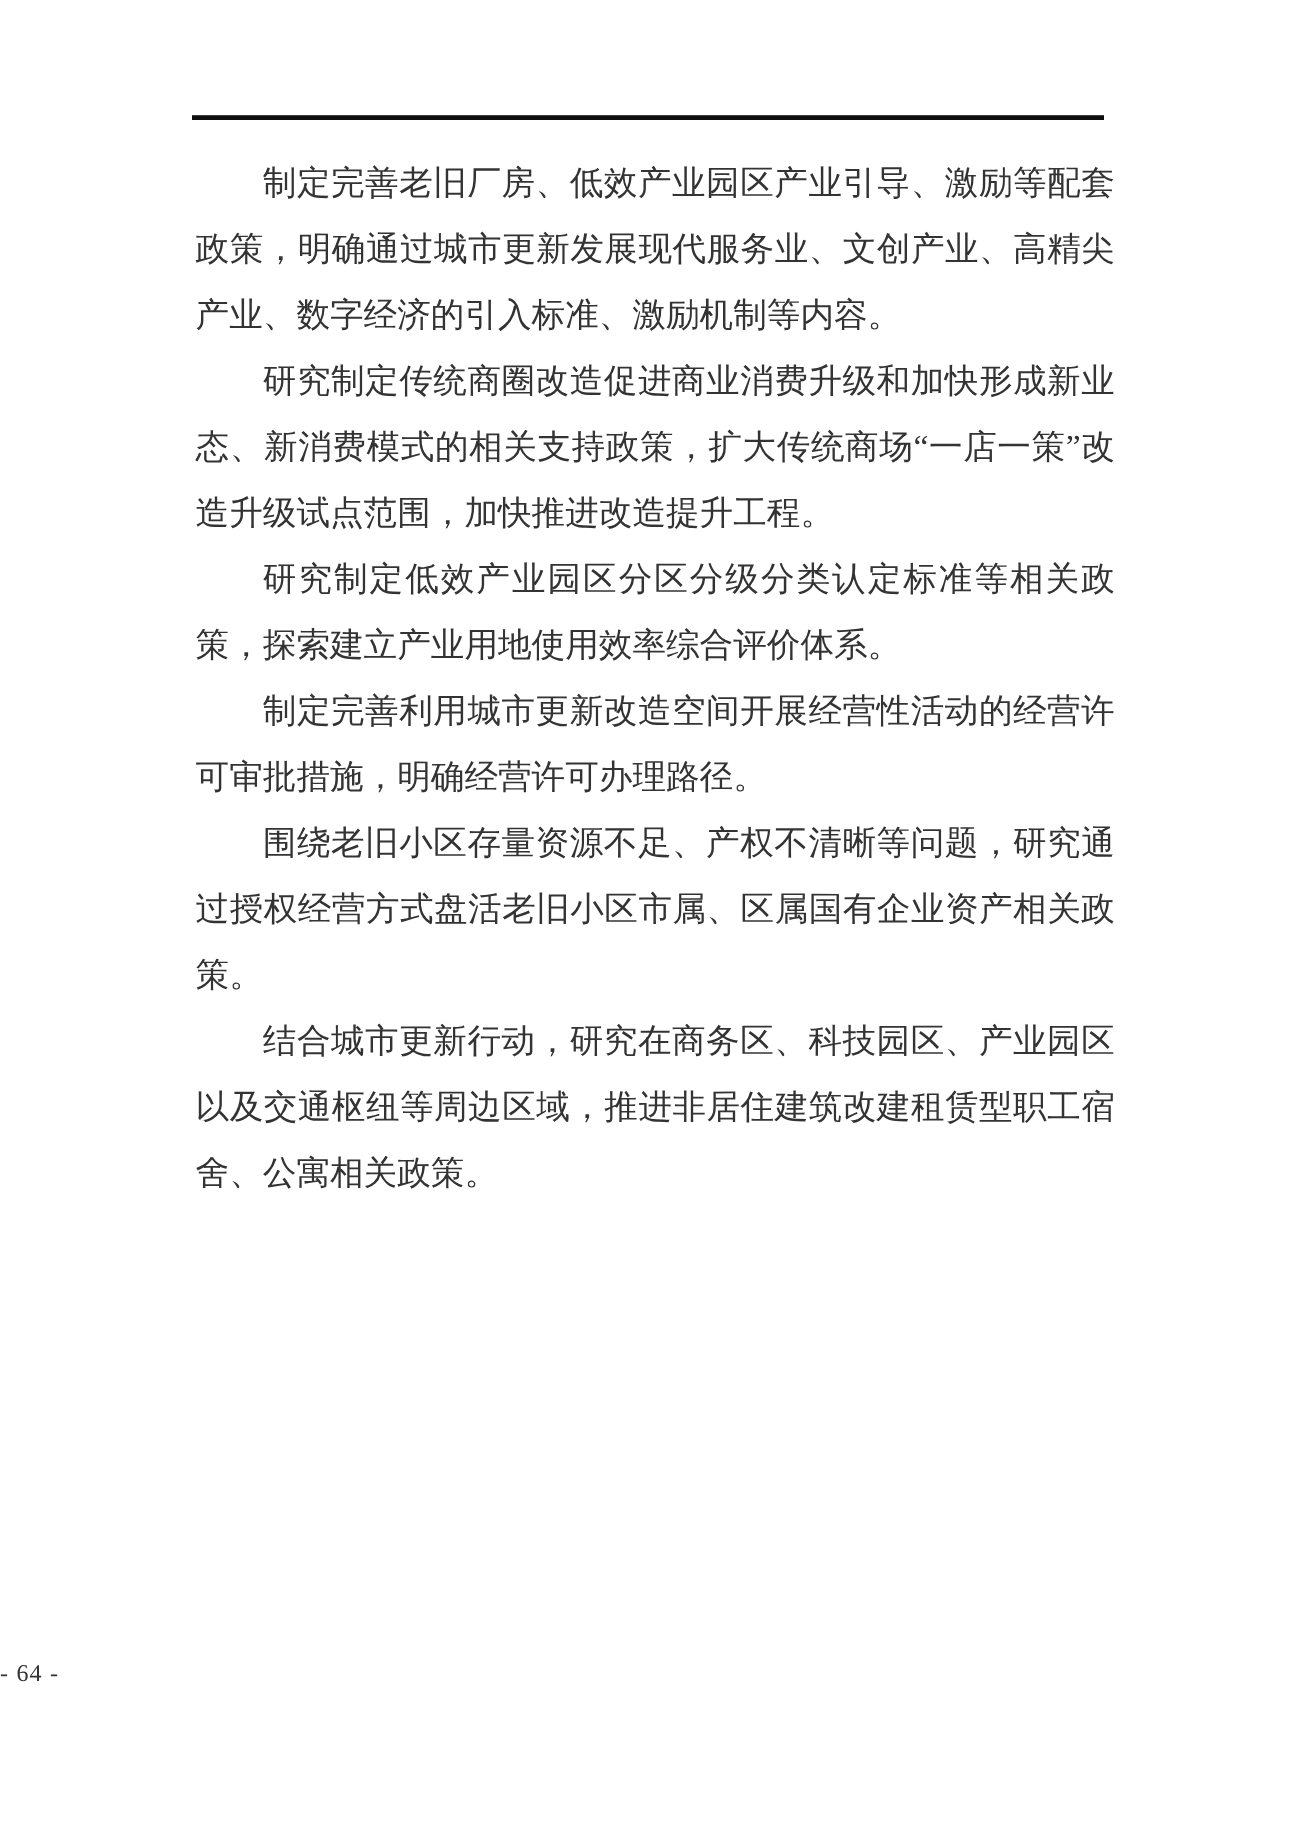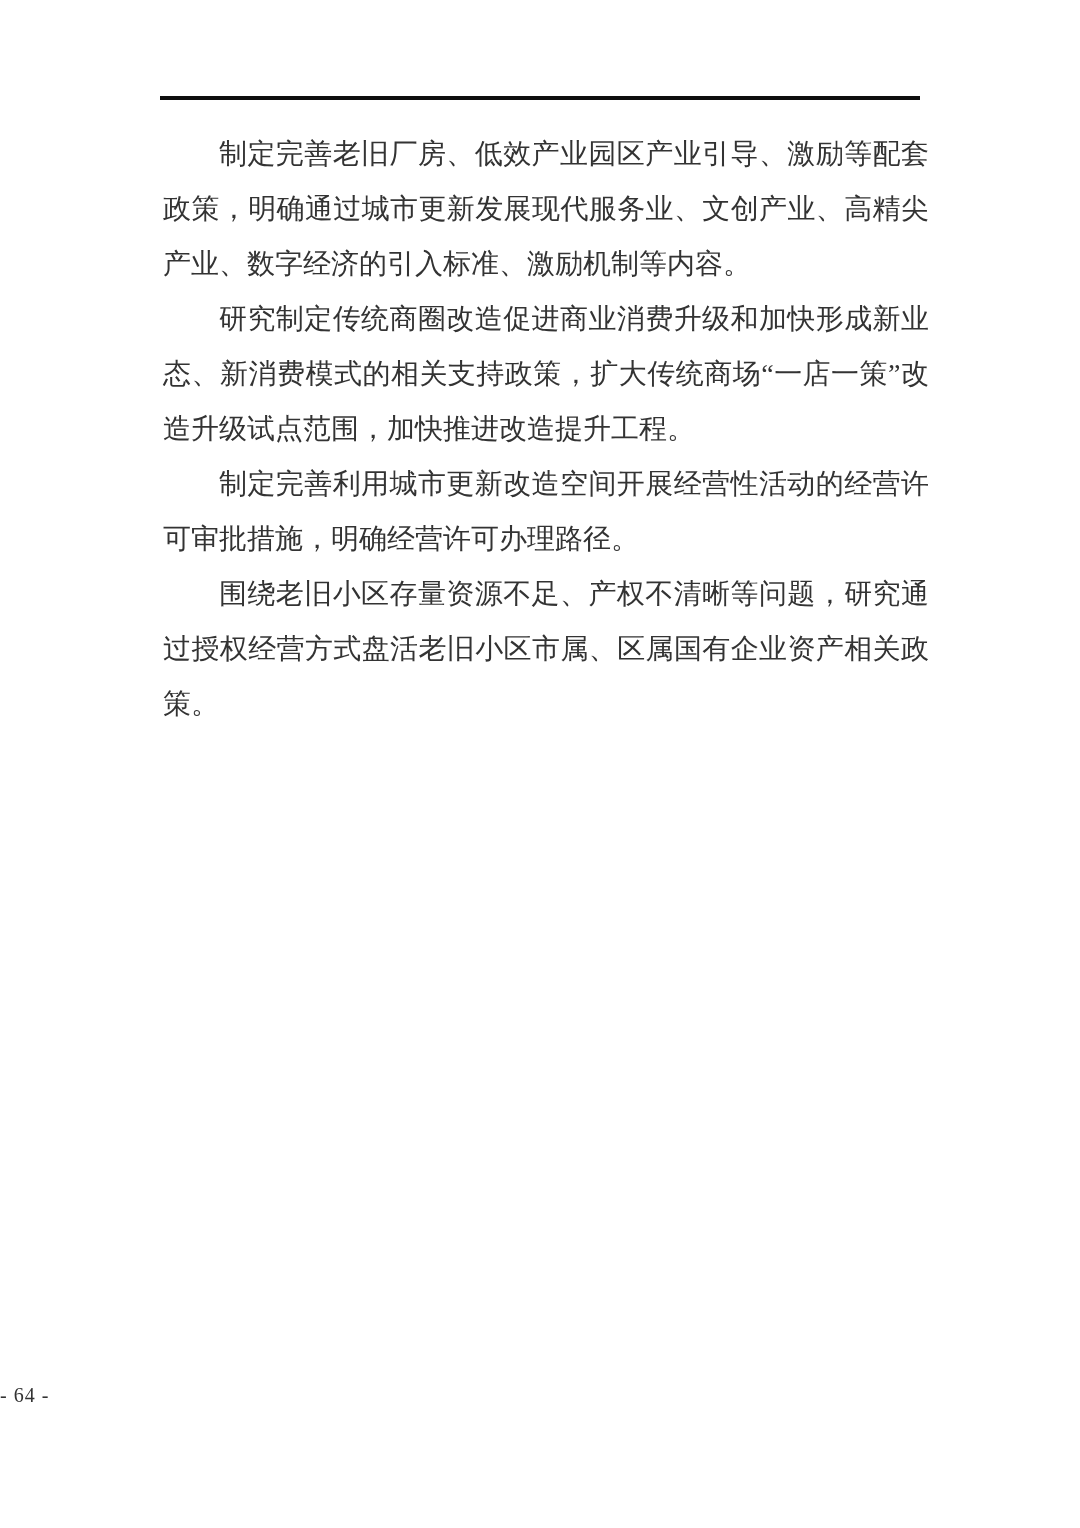--- a/index.html
+++ b/index.html
@@ -56,21 +56,23 @@
 </head>
 <body>
 
 <div class="page">
 
   <div class="header-rule"></div>
 
   <div class="body-text">
     <p class="para">制定完善老旧厂房、低效产业园区产业引导、激励等配套政策，明确通过城市更新发展现代服务业、文创产业、高精尖产业、数字经济的引入标准、激励机制等内容。</p>
     <p class="para">研究制定传统商圈改造促进商业消费升级和加快形成新业态、新消费模式的相关支持政策，扩大传统商场“一店一策”改造升级试点范围，加快推进改造提升工程。</p>
+    <p class="para">研究制定低效产业园区分区分级分类认定标准等相关政策，探索建立产业用地使用效率综合评价体系。</p>
     <p class="para">制定完善利用城市更新改造空间开展经营性活动的经营许可审批措施，明确经营许可办理路径。</p>
     <p class="para">围绕老旧小区存量资源不足、产权不清晰等问题，研究通过授权经营方式盘活老旧小区市属、区属国有企业资产相关政策。</p>
+    <p class="para">结合城市更新行动，研究在商务区、科技园区、产业园区以及交通枢纽等周边区域，推进非居住建筑改建租赁型职工宿舍、公寓相关政策。</p>
   </div>
 
   <div class="footer">
     <span class="page-num">- 64 -</span>
   </div>
 
 </div>
 
 </body></html>

